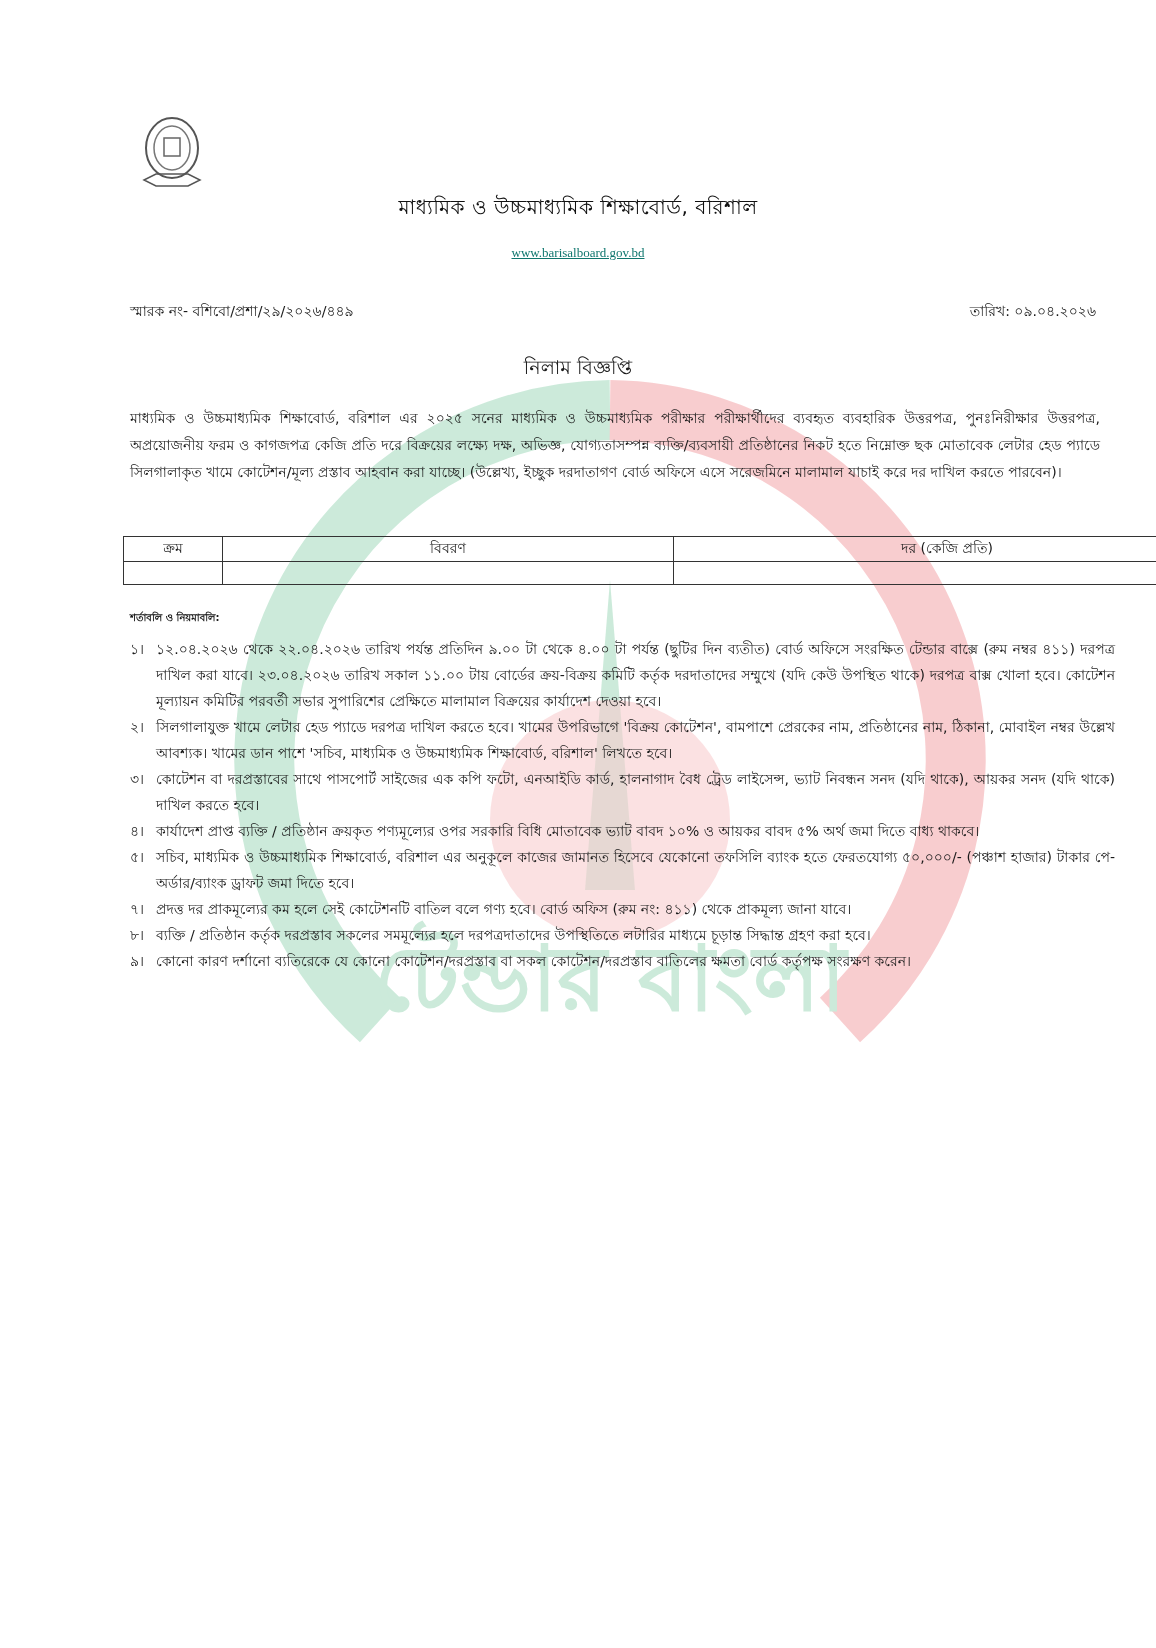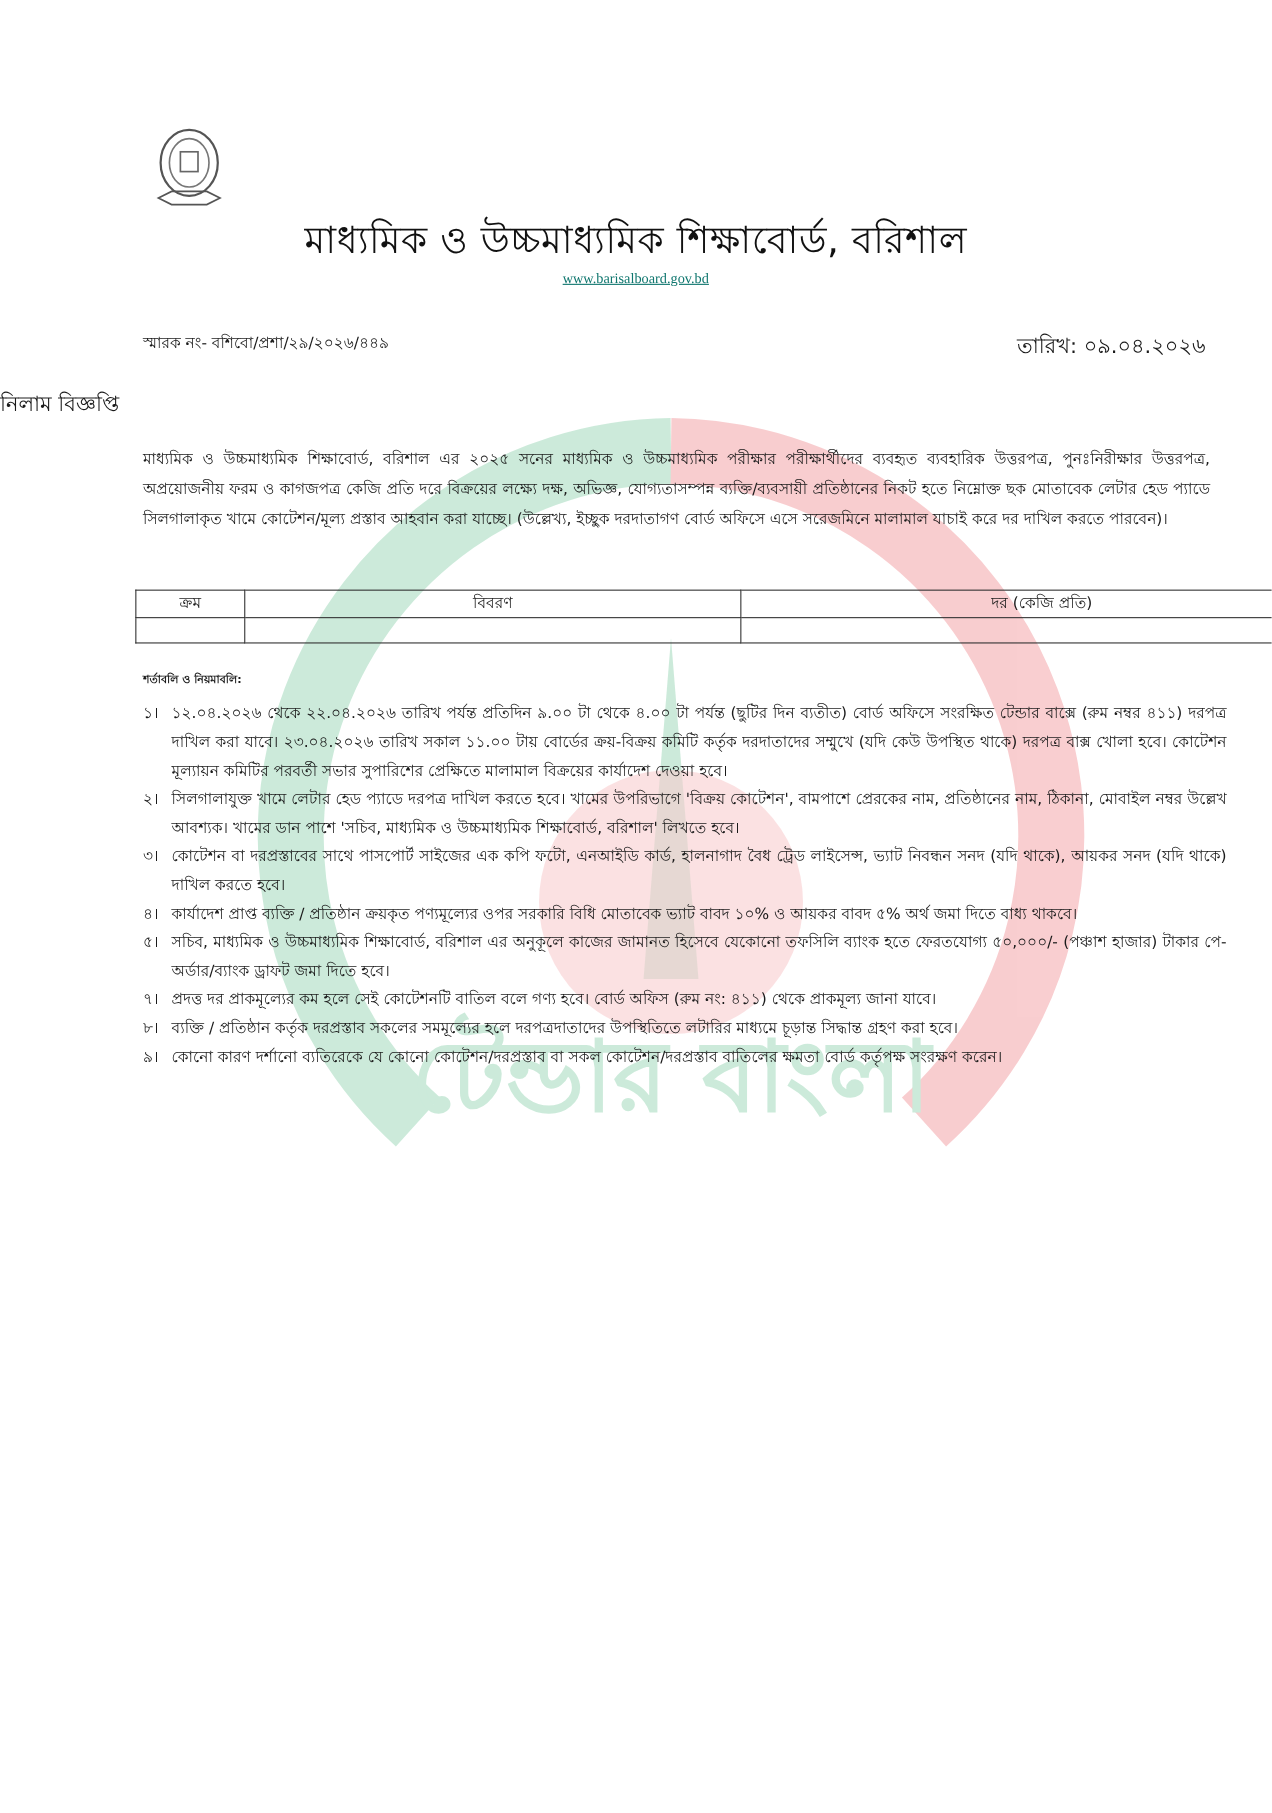--- a/index.html
+++ b/index.html
@@ -6,28 +6,28 @@
   body { width: 1156px; height: 1648px; position: relative; overflow: hidden;
          font-family: "DejaVu Sans", sans-serif; color: #1a1a1a; }
   .page { position: absolute; left: 0; top: 0; width: 1156px; height: 1648px; }
 
   
   .watermark { position: absolute; left: 180px; top: 370px; width: 860px; height: 760px; pointer-events: none; opacity: 0.22; }
 
   .seal { position: absolute; left: 140px; top: 114px; width: 64px; height: 78px; }
 
   .board-title { position: absolute; left: 0; right: 0; top: 192px; text-align: center;
-                 font-size: 34px; color: #111; letter-spacing: 0.5px; }
+                 font-size: 20px; color: #111; letter-spacing: 0.5px; }
   .website { position: absolute; left: 0; right: 0; top: 245px; text-align: center;
              font-family: "Liberation Serif", serif; font-size: 13px; color: #0f766e; text-decoration: underline; }
 
   .memo { position: absolute; left: 130px; top: 300px; font-size: 14px; }
-  .date { position: absolute; right: 60px; top: 300px; font-size: 19px; }
+  .date { position: absolute; right: 60px; top: 300px; font-size: 14px; }
 
-  .notice-title { position: absolute; left: 0; right: 0; top: 353px; text-align: left; font-size: 19px; }
+  .notice-title { position: absolute; left: 0; right: 0; top: 353px; text-align: center; font-size: 19px; }
 
   .intro { position: absolute; left: 130px; width: 970px; top: 405px; font-size: 14px; line-height: 27px; text-align: justify; }
 
   table.items { position: absolute; left: 123px; top: 536px; width: 1098px; border-collapse: collapse; font-size: 14px; }
   table.items td, table.items th { border: 1.5px solid #333; font-weight: normal; height: 22px; padding: 0; text-align: center; }
   table.items th.c1 { width: 98px; }
   table.items th.c2 { width: 450px; }
 
   .terms-heading { position: absolute; left: 130px; top: 610px; font-size: 10px; font-weight: bold; }
   .terms { position: absolute; left: 130px; width: 985px; top: 636px; font-size: 14px; line-height: 26px; }

